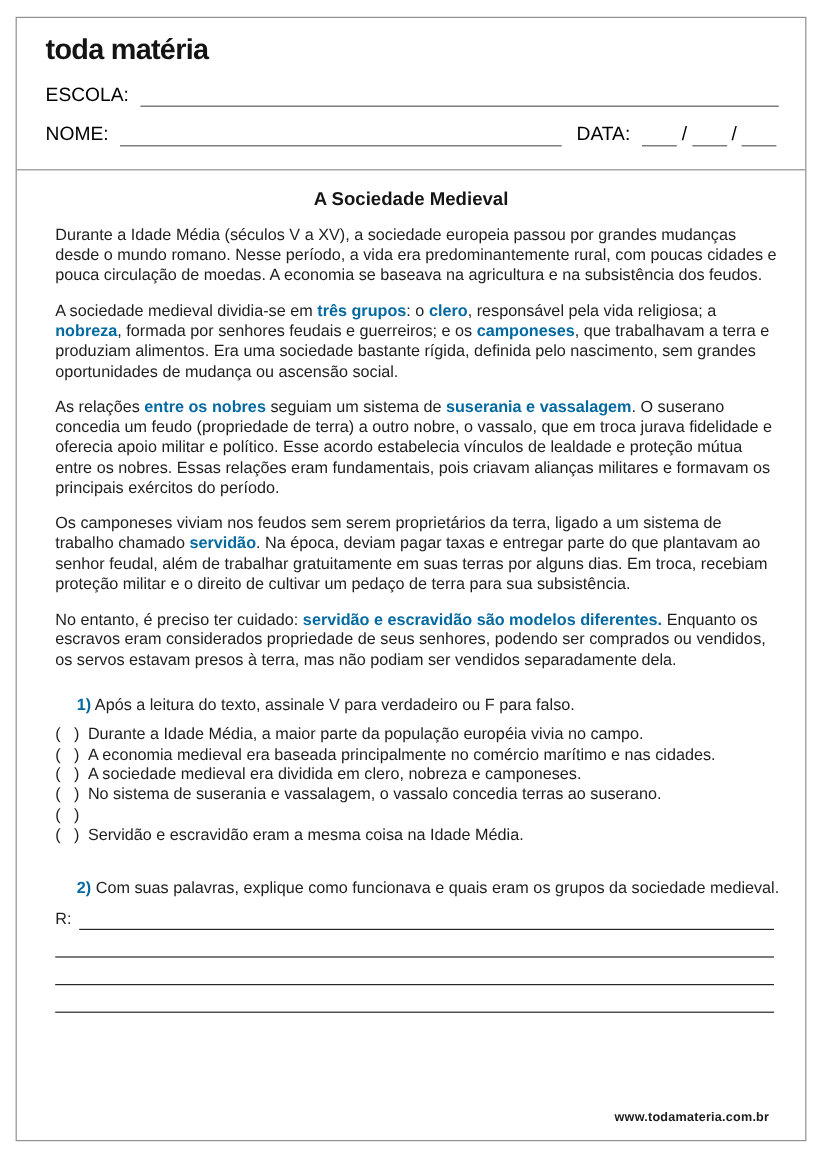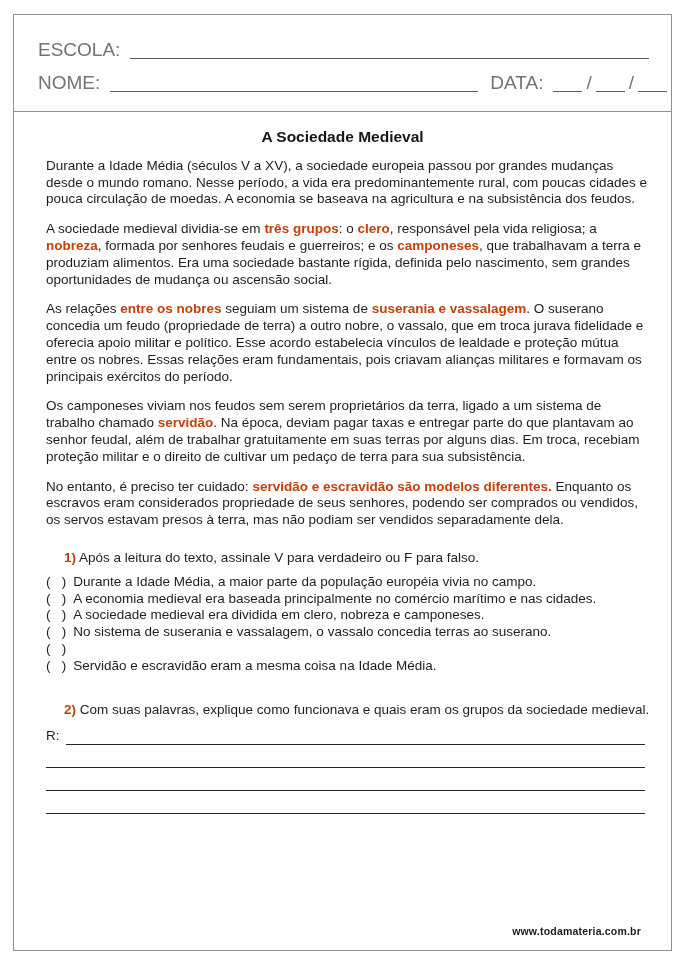--- a/index.html
+++ b/index.html
@@ -21,21 +21,21 @@
   .page-header {
     padding:12px 22px 19px 24px;
     border-bottom:1.5px solid #909090;
   }
   .logo {
     font-size:24px; font-weight:bold; letter-spacing:-0.6px;
     color:#141414; line-height:30px;
   }
   .field-row {
     display:flex; align-items:flex-end;
-    font-size:19px; color:#737373;
+    font-size:16px; color:#000000;
   }
   .escola-row { margin-top:14px; }
   .nome-row   { margin-top:15px; }
   .field-label { white-space:nowrap; padding-right:10px; line-height:18px; }
   .field-line {
     flex:1; height:17px;
     border-bottom:1.5px solid #5c5c5c;
   }
   .nome-line { flex:0 0 auto; width:368px; }
   .date-label { margin-left:12px; }
@@ -52,21 +52,21 @@
     font-size:13.5px; line-height:16.8px;
   }
   .title {
     text-align:center;
     font-size:15.5px; font-weight:bold;
     color:#161616;
     margin-bottom:12px;
     margin-right:12px;
   }
   .para { margin-bottom:13px; max-width:606px; }
-  .para b, .q-text b { color:#c2410c; }
+  .para b, .q-text b { color:#0369a1; }
   .question-block.q1 { margin-top:21px; }
   .question-block.q2 { margin-top:27px; }
   .q-text { max-width:606px; margin-bottom:7px;margin-left:18px; }
   .vf-item { display:flex; max-width:625px; }
   .parens { white-space:pre; margin-right:7px; flex:0 0 auto; }
   .answer-area { margin-top:2px; padding-right:6px; }
   .answer-line {
     height:23px;
     border-bottom:1.7px solid #262626;
   }
@@ -81,20 +81,21 @@
     letter-spacing:0.2px;
     margin-top:48px;
   }
 </style>
 </head>
 <body>
 
 <div class="page">
 
   <header class="page-header">
+    <div class="logo">toda matéria</div>
 
     <div class="field-row escola-row">
       <span class="field-label">ESCOLA:</span>
       <span class="field-line"></span>
     </div>
 
     <div class="field-row nome-row">
       <span class="field-label">NOME:</span>
       <span class="field-line nome-line"></span>
       <span class="field-label date-label">DATA:</span>

